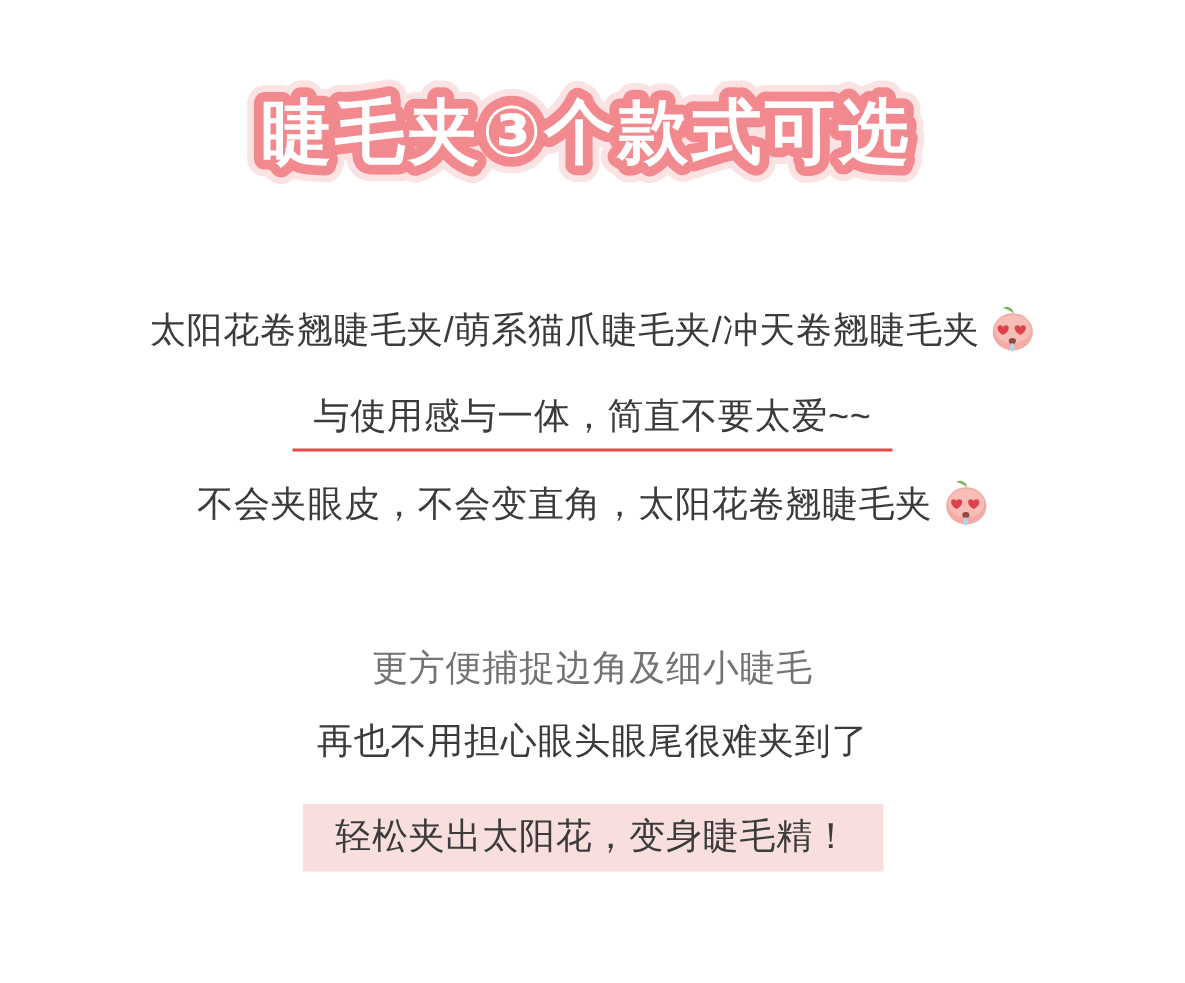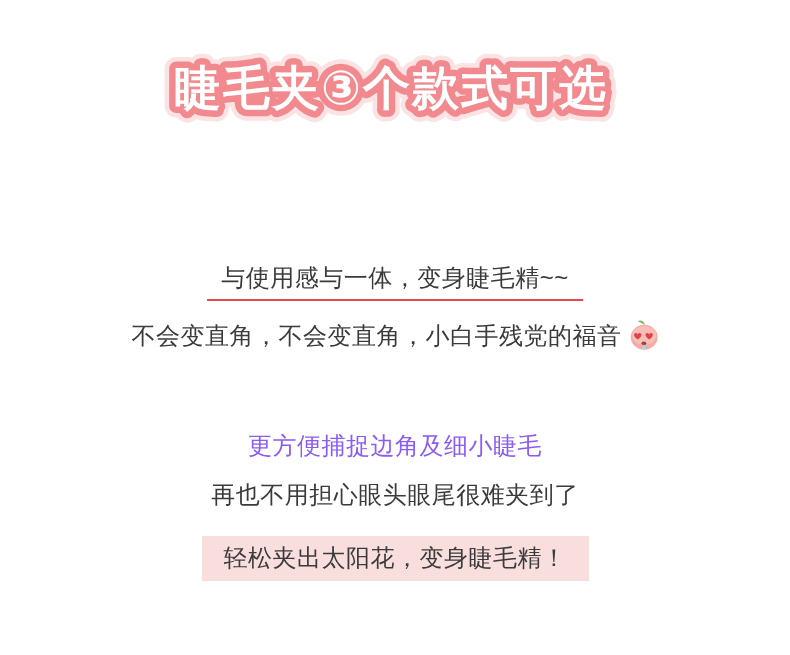--- a/index.html
+++ b/index.html
@@ -37,21 +37,21 @@
     font-size: 24px;
     line-height: 32px;
     color: #3b3b3b;
     letter-spacing: 0.5px;
     white-space: nowrap;
   }
   .line-styles   { top: 203px; }
   .line-feel     { top: 262px; }
   .line-nopinch  { top: 319px; }
   .line-curl     { top: 375px; }
-  .line-corners  { top: 430px; color: #8b5cf6; }
+  .line-corners  { top: 430px; color: #737373; }
   .line-worry    { top: 479px; }
   .line-slogan   { top: 536px; }
   .underline-span {
     display: inline-block;
     padding: 0 14px 6px 14px;
     border-bottom: 2px solid #e34b4b;
     line-height: 30px;
   }
   .highlight-span {
     display: inline-block;
@@ -70,27 +70,42 @@
 
 <div class="page">
 
   <div class="title-wrap">
     <svg class="title-svg" width="700" height="100" viewBox="0 0 700 100">
       <text class="title-text" x="350" y="66" text-anchor="middle" fill="none" stroke="#fbe3e4" stroke-width="22" stroke-linejoin="round">睫毛夹③个款式可选</text>
       <text class="title-text" x="350" y="66" text-anchor="middle" paint-order="stroke" fill="#ffffff" stroke="#f2898e" stroke-width="13" stroke-linejoin="round">睫毛夹③个款式可选</text>
     </svg>
   </div>
 
+  <div class="line line-styles">
+    <span>太阳花卷翘睫毛夹/萌系猫爪睫毛夹/冲天卷翘睫毛夹</span><span class="emoji">
+      <svg width="30" height="32" viewBox="0 0 30 32">
+        <path d="M16 6 C15 1.5 11 0.5 8.5 2.2 C11.5 3.2 13.5 4.5 16 6 Z" fill="#7cb860"></path>
+        <ellipse cx="15.2" cy="18.2" rx="13.4" ry="12.4" fill="#f3aba5"></ellipse>
+        <ellipse cx="15.2" cy="16.5" rx="12" ry="9.5" fill="#f6beb7"></ellipse>
+        <g fill="#df4049">
+          <path d="M10,30 A10,10 0 0,1 30,30 A10,10 0 0,1 50,30 Q50,42 30,55 Q10,42 10,30 Z" transform="translate(3.2,10.2) scale(0.185)"></path>
+          <path d="M10,30 A10,10 0 0,1 30,30 A10,10 0 0,1 50,30 Q50,42 30,55 Q10,42 10,30 Z" transform="translate(14.6,10.2) scale(0.185)"></path>
+        </g>
+        <ellipse cx="14.9" cy="24.3" rx="2.4" ry="1.9" fill="#8f4a46"></ellipse>
+        <path d="M14.9 25.5 q3 3.4 0 6.4 q-3 -3 0 -6.4 Z" fill="#a9d9ef"></path>
+      </svg>
+    </span>
+  </div>
 
   <div class="line line-feel">
-    <span class="underline-span">与使用感与一体，变身睫毛精~~</span>
+    <span class="underline-span">与使用感与一体，简直不要太爱~~</span>
   </div>
 
   <div class="line line-nopinch">
-    <span>不会变直角，不会变直角，小白手残党的福音</span><span class="emoji">
+    <span>不会夹眼皮，不会变直角，太阳花卷翘睫毛夹</span><span class="emoji">
       <svg width="30" height="32" viewBox="0 0 30 32">
         <path d="M16 6 C15 1.5 11 0.5 8.5 2.2 C11.5 3.2 13.5 4.5 16 6 Z" fill="#7cb860"></path>
         <ellipse cx="15.2" cy="18.2" rx="13.4" ry="12.4" fill="#f3aba5"></ellipse>
         <ellipse cx="15.2" cy="16.5" rx="12" ry="9.5" fill="#f6beb7"></ellipse>
         <g fill="#df4049">
           <path d="M10,30 A10,10 0 0,1 30,30 A10,10 0 0,1 50,30 Q50,42 30,55 Q10,42 10,30 Z" transform="translate(3.2,10.2) scale(0.185)"></path>
           <path d="M10,30 A10,10 0 0,1 30,30 A10,10 0 0,1 50,30 Q50,42 30,55 Q10,42 10,30 Z" transform="translate(14.6,10.2) scale(0.185)"></path>
         </g>
         <ellipse cx="14.9" cy="24.3" rx="2.4" ry="1.9" fill="#8f4a46"></ellipse>
         <path d="M14.9 25.5 q3 3.4 0 6.4 q-3 -3 0 -6.4 Z" fill="#a9d9ef"></path>

